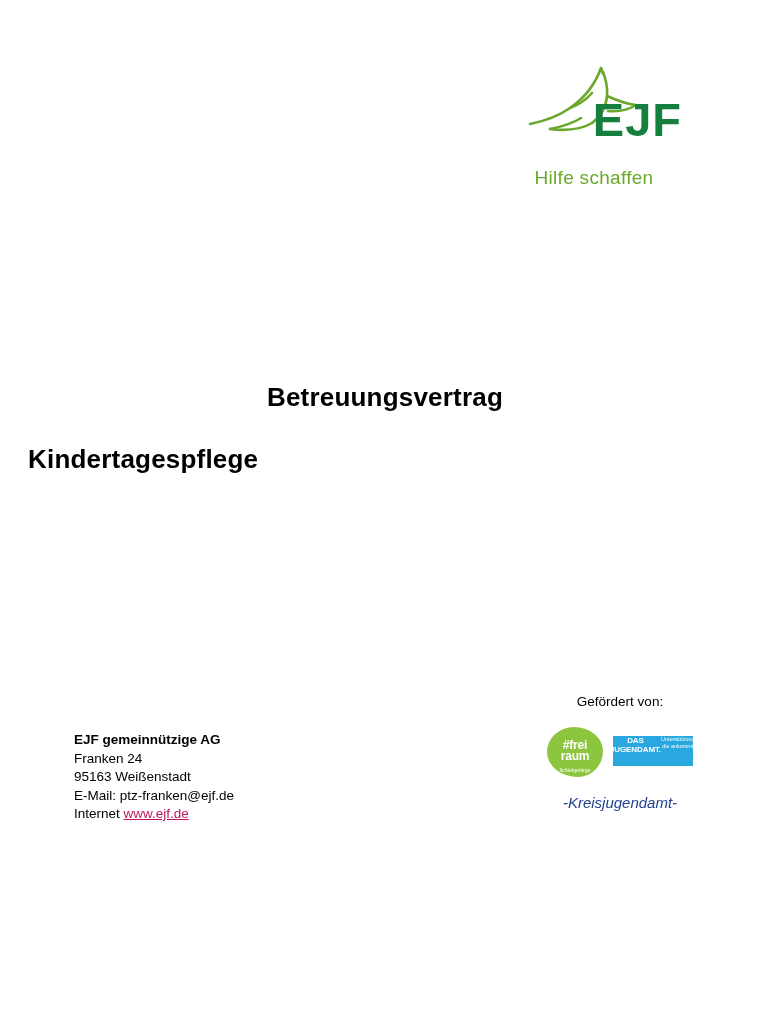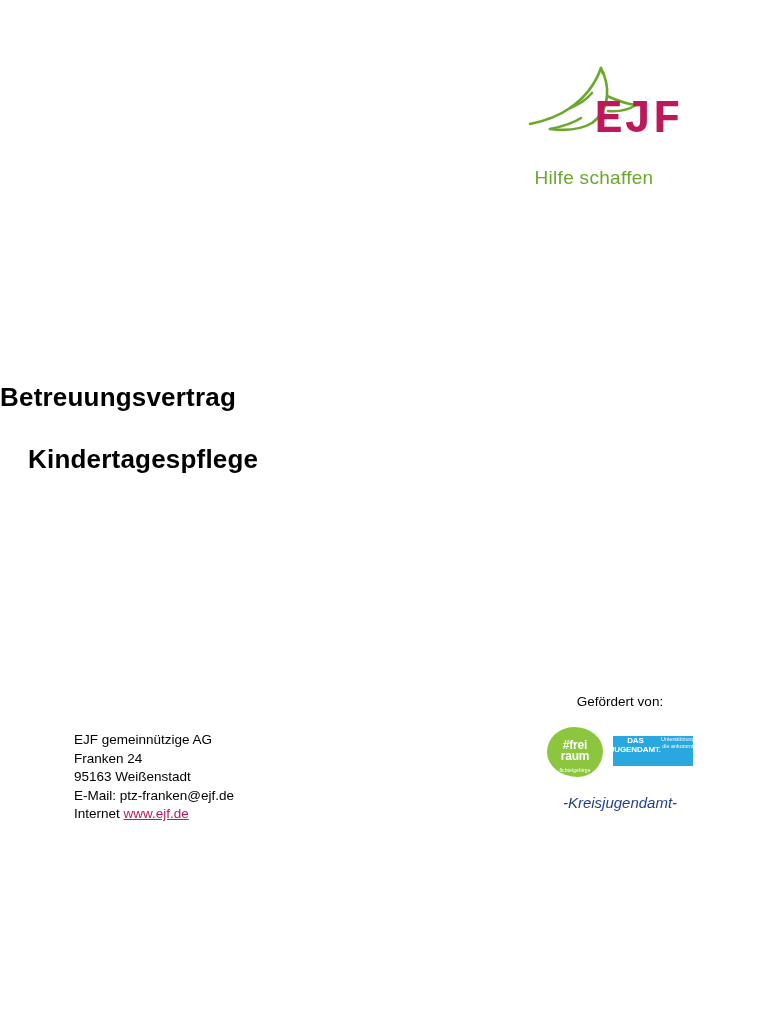--- a/index.html
+++ b/index.html
@@ -38,41 +38,42 @@
   }
   .logo-mark svg {
     position: absolute;
     top: 0;
     left: 0;
   }
   .logo-wordmark {
     position: absolute;
     right: 2px;
     top: 48px;
-    font-family: Liberation Mono, monospace;
+    font-family: Liberation Sans, sans-serif;
     font-size: 47px;
     font-weight: bold;
     letter-spacing: 1px;
-    color: #be185d;
+    color: #15803d;
     line-height: 1;
   }
   .logo-tagline {
     margin-top: 11px;
     font-family: "Liberation Sans", sans-serif;
     font-size: 19px;
     color: #6aa82b;
     letter-spacing: 0.3px;
   }
 
   
   .doc-title {
     position: absolute;
     left: 0;
     right: 0;
     top: 382px;
+    text-align: center;
     font-size: 26px;
     font-weight: bold;
     letter-spacing: 0.2px;
   }
   .doc-subtitle {
     position: absolute;
     left: 0;
     right: 0;
     top: 444px;
     font-size: 26px;
@@ -83,21 +84,21 @@
 
   
   .address-block {
     position: absolute;
     left: 74px;
     top: 731px;
     font-size: 13.5px;
     line-height: 18.5px;
   }
   .address-block .org {
-    font-weight: normal;
+    font-weight: bold;
   }
   .address-block a,
   .address-block .link {
     color: #be185d;
     text-decoration: underline;
   }
 
   
   .funding-block {
     position: absolute;

